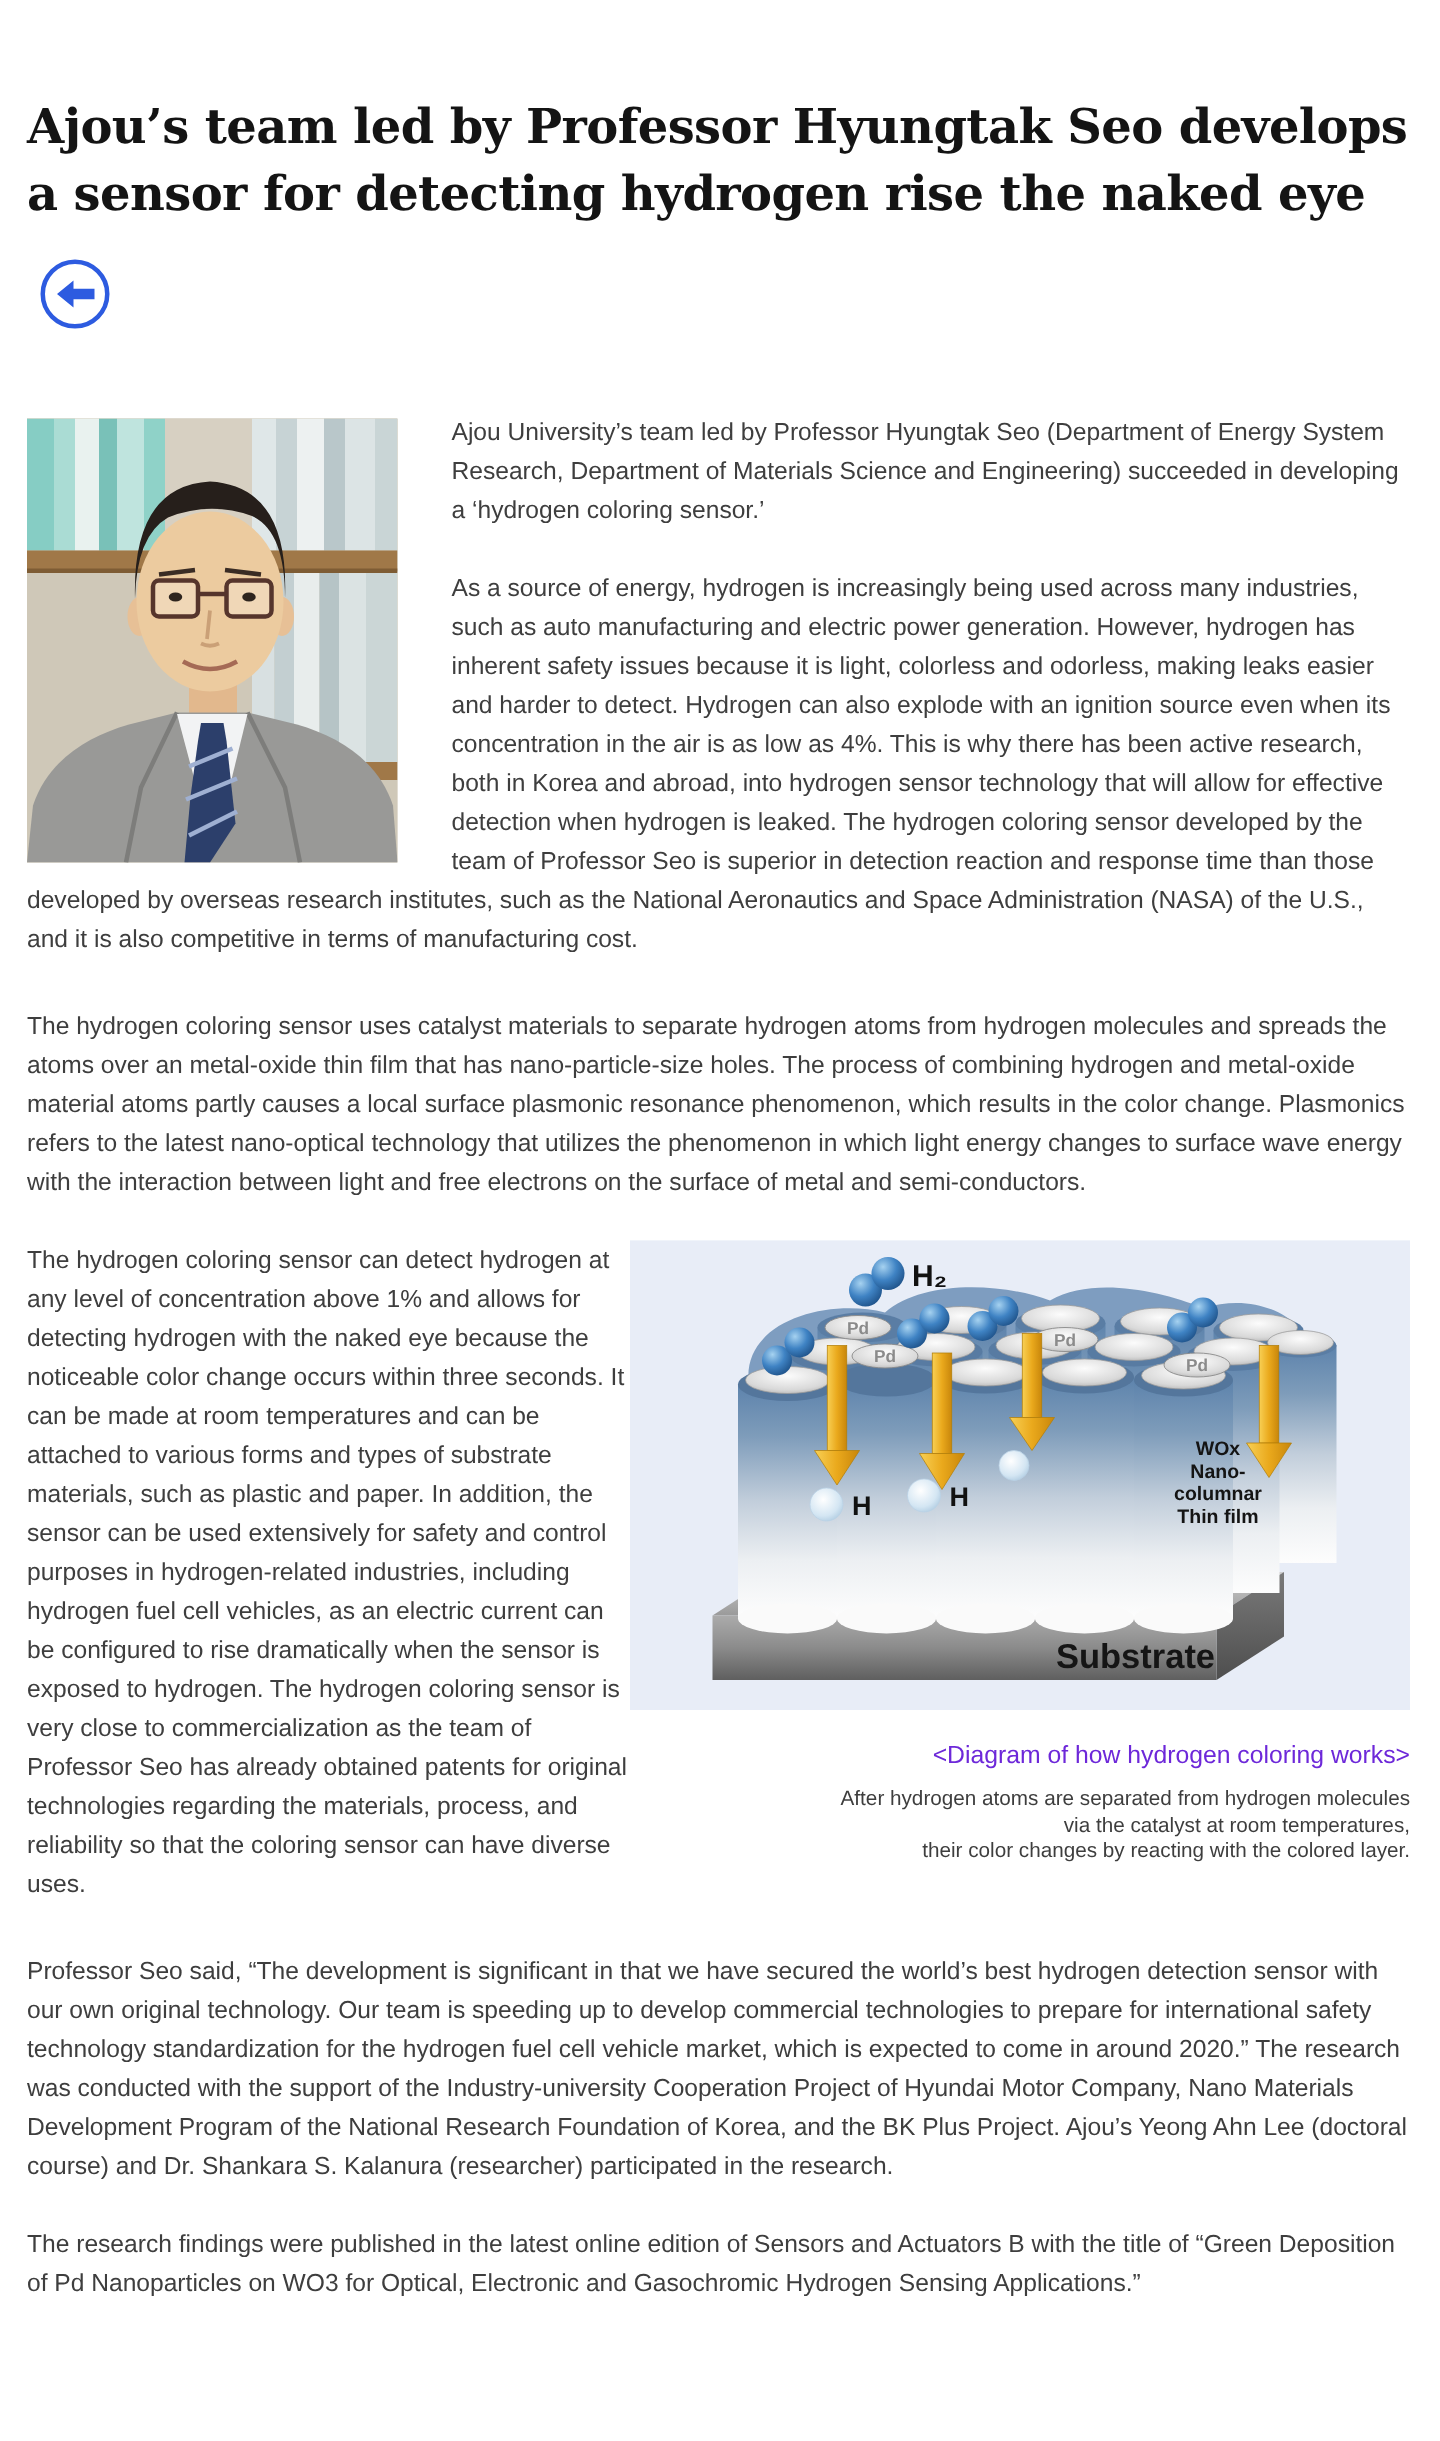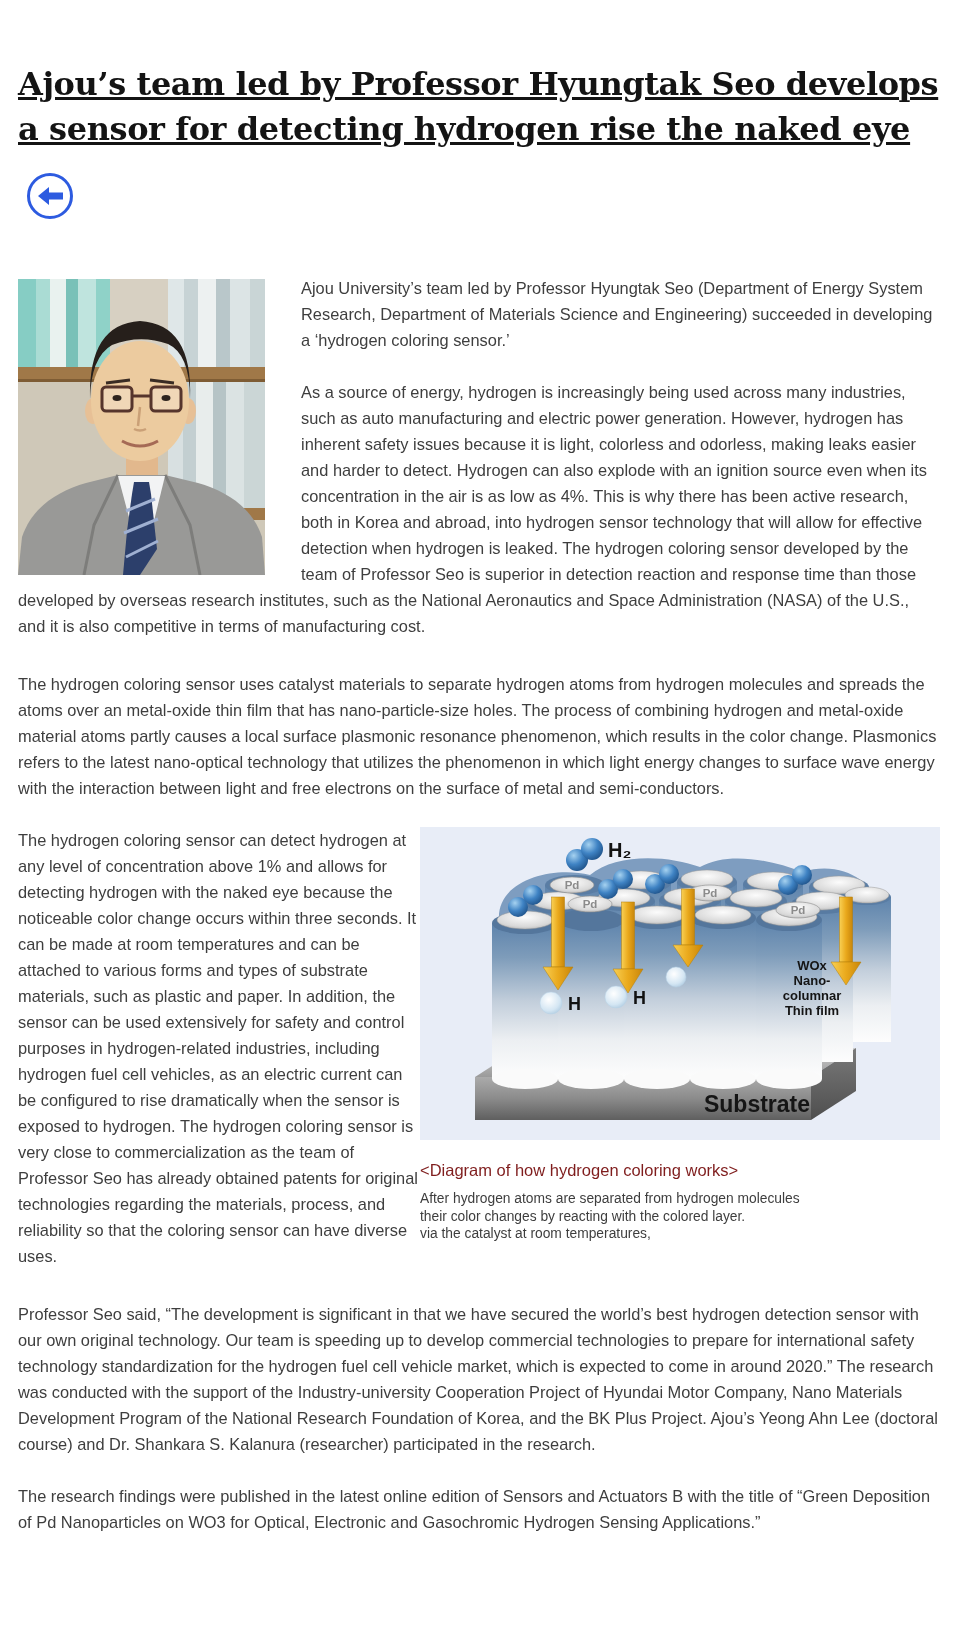--- a/index.html
+++ b/index.html
@@ -1,42 +1,42 @@
 <!DOCTYPE html>
 <html><head>
 <meta charset="utf-8">
 <style>
   html,body{margin:0;padding:0;background:#ffffff;}
   body{width:960px;font-family:"Liberation Sans",sans-serif;color:#3e3e3e;-webkit-font-smoothing:antialiased;}
   .page{position:relative;width:960px;min-height:1627px;background:#fff;overflow:hidden;}
 
-  h1.title{font-family:"DejaVu Serif","Liberation Serif",serif;font-weight:700;font-size:32px;line-height:45px;color:#141414;margin:62px 18px 0 18px;letter-spacing:-0.4px;text-decoration:underline;}
+  h1.title{font-family:"DejaVu Serif","Liberation Serif",serif;font-weight:700;font-size:32px;line-height:45px;color:#141414;margin:62px 18px 0 18px;letter-spacing:-0.4px;}
   h1.title span{display:block;}
 
   .back-btn{box-sizing:border-box;margin:21px 0 0 27px;width:46px;height:46px;border-radius:50%;
     border:3.5px solid #2d5be0;background:#ffffff;display:flex;align-items:center;justify-content:center;
     cursor:pointer;padding:0;}
   .back-btn svg{display:block;}
 
   .article{margin:56px 20px 0 18px;font-size:16.4px;line-height:26px;color:#3e3e3e;}
   .article p{margin:6px 0 26px 0;}
 
   .photo-wrap{float:left;width:247px;height:296px;margin:4px 36px 12px 0;background:#cfc8b8;}
   .photo-wrap svg{display:block;}
 
   .clear{clear:both;}
 
   .section-figure{margin-top:22px;}
   .fig{float:right;width:520px;margin:3px 0 6px 16px;}
   .diagram{width:520px;height:313px;background:#e8edf7;}
   .diagram svg{display:block;}
   .diagram text{font-family:"Liberation Sans",sans-serif;}
-  .cap-title{font-size:16.5px;color:#7f1d1d;text-align:left;margin-top:17px;}
+  .cap-title{font-size:16.5px;color:#6d28d9;text-align:right;margin-top:17px;}
   .cap-sub{margin-top:7px;}
-  .cap-line{font-size:13.8px;line-height:17.5px;color:#3e3e3e;text-align:left;}
+  .cap-line{font-size:13.8px;line-height:17.5px;color:#3e3e3e;text-align:right;}
 
   .sub-label{font-weight:bold;font-size:23px;fill:#151515;}
   .h2-label{font-weight:bold;font-size:20px;fill:#111;font-family:"DejaVu Sans",sans-serif;}
   .h-label{font-weight:bold;font-size:18px;fill:#111;}
   .pd-label{font-weight:bold;font-size:11.5px;fill:#8b8b8b;}
   .wox-label{font-weight:bold;font-size:13px;fill:#141414;}
 </style>
 </head>
 <body>
 
@@ -280,22 +280,22 @@
               <text class="wox-label" x="392" y="188" text-anchor="middle">Thin film</text>
             </g>
 
             <text class="sub-label" x="337" y="285" text-anchor="middle">Substrate</text>
           </svg>
         </div>
         <figcaption>
           <div class="cap-title">&lt;Diagram of how hydrogen coloring works&gt;</div>
           <div class="cap-sub">
             <div class="cap-line">After hydrogen atoms are separated from hydrogen molecules</div>
+            <div class="cap-line">via the catalyst at room temperatures,</div>
             <div class="cap-line">their color changes by reacting with the colored layer.</div>
-            <div class="cap-line">via the catalyst at room temperatures,</div>
           </div>
         </figcaption>
       </figure>
 
       <p>The hydrogen coloring sensor can detect hydrogen at any level of concentration above 1% and allows for detecting hydrogen with the naked eye because the noticeable color change occurs within three seconds. It can be made at room temperatures and can be attached to various forms and types of substrate materials, such as plastic and paper. In addition, the sensor can be used extensively for safety and control purposes in hydrogen-related industries, including hydrogen fuel cell vehicles, as an electric current can be configured to rise dramatically when the sensor is exposed to hydrogen. The hydrogen coloring sensor is very close to commercialization as the team of Professor Seo has already obtained patents for original technologies regarding the materials, process, and reliability so that the coloring sensor can have diverse uses.</p>
       <div class="clear"></div>
     </div>
 
     <p>Professor Seo said, “The development is significant in that we have secured the world’s best hydrogen detection sensor with our own original technology. Our team is speeding up to develop commercial technologies to prepare for international safety technology standardization for the hydrogen fuel cell vehicle market, which is expected to come in around 2020.” The research was conducted with the support of the Industry-university Cooperation Project of Hyundai Motor Company, Nano Materials Development Program of the National Research Foundation of Korea, and the BK Plus Project. Ajou’s Yeong Ahn Lee (doctoral course) and Dr. Shankara S. Kalanura (researcher) participated in the research.</p>
     <p>The research findings were published in the latest online edition of Sensors and Actuators B with the title of “Green Deposition of Pd Nanoparticles on WO3 for Optical, Electronic and Gasochromic Hydrogen Sensing Applications.”</p>

